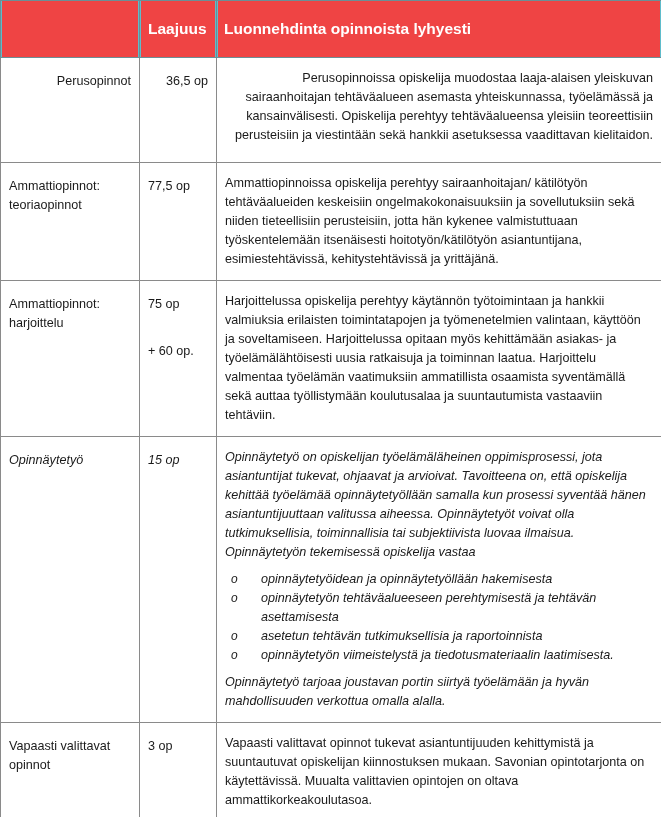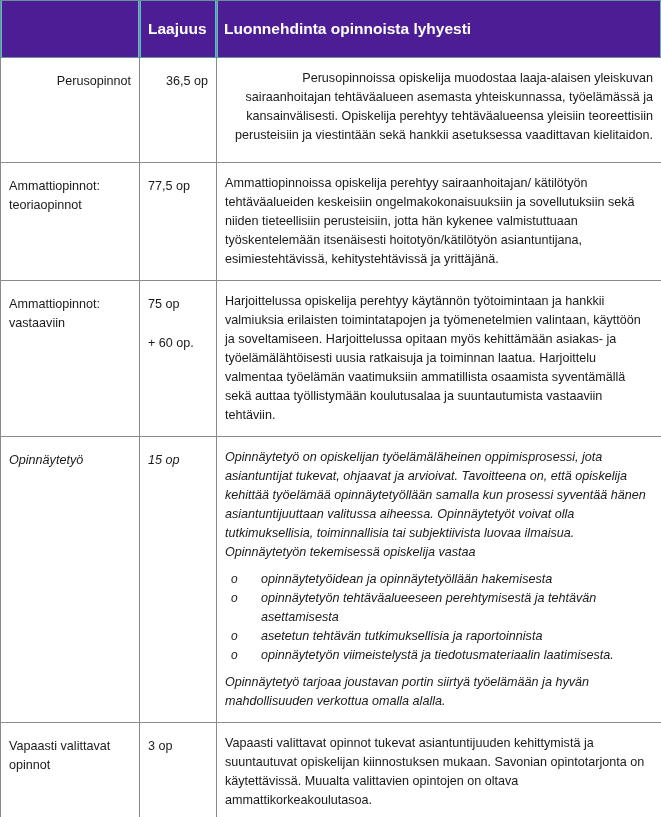--- a/index.html
+++ b/index.html
@@ -22,21 +22,21 @@
     table.curriculum col.c1 { width: 139px; }
     table.curriculum col.c2 { width: 77px; }
     table.curriculum col.c3 { width: 445px; }
 
     table.curriculum th, table.curriculum td {
       border: 1px solid #8a8a8a;
       vertical-align: top;
       padding: 0;
     }
     table.curriculum thead th {
-      background: #4c1d95;
+      background: #ef4444;
       color: #ffffff;
       font-weight: bold;
       font-size: 15.5px;
       height: 56px;
       vertical-align: middle;
       text-align: left;
       border-color: #6b8f96;
     }
     table.curriculum thead th .hcell {
       padding: 0 6px;
@@ -55,21 +55,21 @@
     .cell {
       padding: 14px 8px 10px 8px;
     }
     .cell-desc {
       padding: 11px 8px 11px 8px;
     }
     .cell p {
       margin: 0;
     }
     .cell p + p {
-      margin-top: 20px;
+      margin-top: 28px;
     }
     .desc-list {
       list-style: none;
       margin: 8px 0 8px 0;
       padding: 0 0 0 36px;
     }
     .desc-list li {
       position: relative;
       padding-left: 0;
     }
@@ -141,21 +141,21 @@
       <td>
         <div class="cell cell-desc">
             <p>Ammattiopinnoissa opiskelija perehtyy sairaanhoitajan/ kätilötyön tehtäväalueiden keskeisiin ongelmakokonaisuuksiin ja sovellutuksiin sekä niiden tieteellisiin perusteisiin, jotta hän kykenee valmistuttuaan työskentelemään itsenäisesti hoitotyön/kätilötyön asiantuntijana, esimiestehtävissä, kehitystehtävissä ja yrittäjänä.</p>
           </div>
       </td>
     </tr>
 
     <tr class="row-harj">
       <td>
         <div class="cell">
-            <p>Ammattiopinnot: vastaaviin</p>
+            <p>Ammattiopinnot: harjoittelu</p>
           </div>
       </td>
       <td>
         <div class="cell">
           <p>75 op</p>
           <p>+ 60 op.</p>
         </div>
       </td>
       <td>
         <div class="cell cell-desc">

